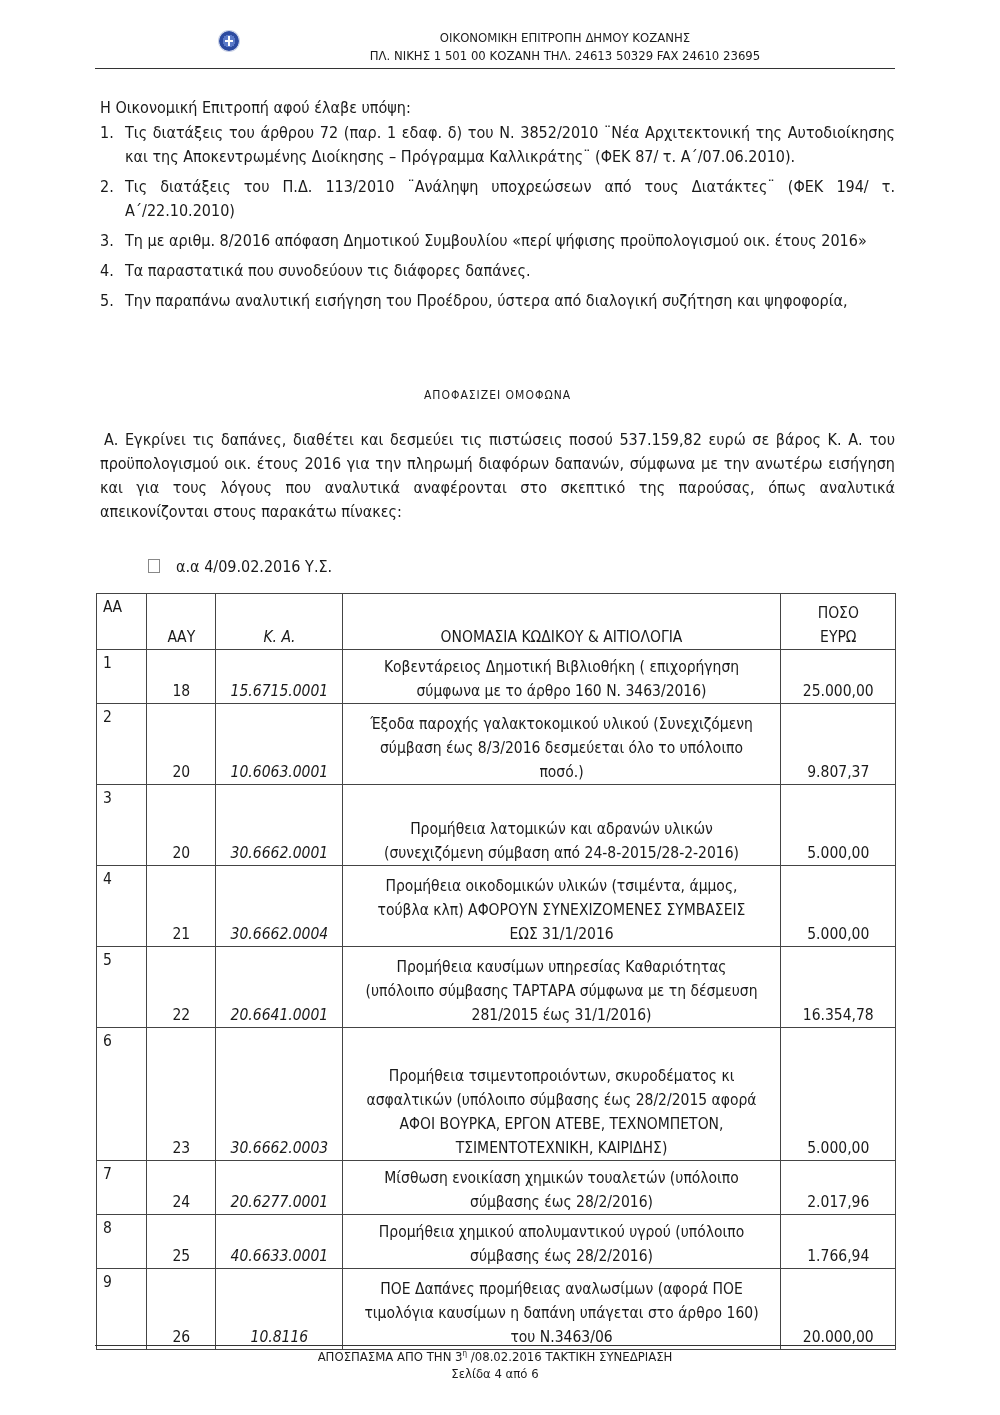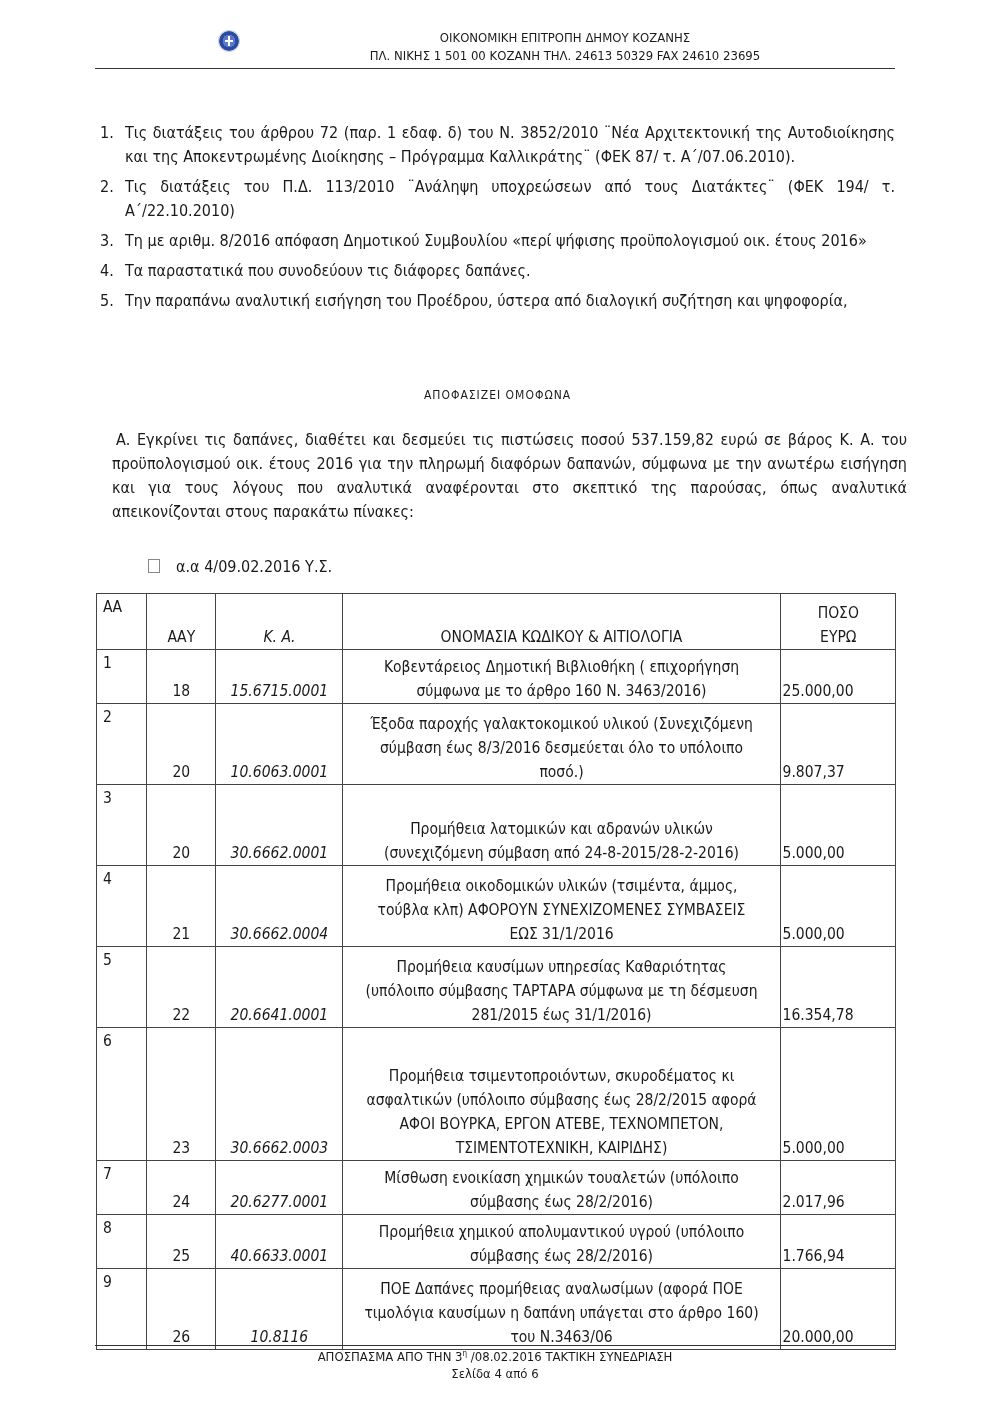--- a/index.html
+++ b/index.html
@@ -20,32 +20,32 @@
   .hdr-l2 { top:20px; padding-left:140px; box-sizing:border-box; }
   .hdr-rule { position:absolute; left:95px; top:68px; width:800px; height:1px; background:#333; }
 
   
   .txt { position:absolute; left:100px; width:795px; font-size:16px; line-height:24px; }
   .intro { top:96px; }
   ol.items { position:absolute; left:100px; top:121px; width:795px; margin:0; padding:0; list-style:none; font-size:16px; line-height:24px; }
   ol.items li { position:relative; padding-left:25px; margin-bottom:6px; text-align:justify; }
   ol.items li .num { position:absolute; left:0; top:0; }
   .heading { position:absolute; left:100px; top:388px; width:795px; text-align:center; font-size:12px; letter-spacing:1px; }
-  .para { position:absolute; left:100px; top:428px; width:795px; font-size:16px; line-height:24px; text-align:justify; text-indent:4px;margin-left:12px; }
+  .para { position:absolute; left:100px; top:428px; width:795px; font-size:16px; line-height:24px; text-align:justify; text-indent:4px; }
   .bullet { position:absolute; left:148px; top:557px; font-size:16px; }
   .bullet .box { display:inline-block; width:10px; height:12px; border:1px solid #888; margin-right:16px; vertical-align:-1px; }
 
   
   table.exp { position:absolute; left:96px; top:593px; width:800px; border-collapse:collapse; font-size:15.5px; }
   table.exp td, table.exp th { border:1px solid #444; padding:0 2px; vertical-align:bottom; font-weight:normal; line-height:24px; }
   table.exp .c-aa { width:44px; vertical-align:top; text-align:left; padding-left:6px; }
   table.exp .c-aay { width:68px; text-align:center; }
   table.exp .c-ka { width:125px; text-align:center;font-style:italic; }
   table.exp .c-desc { width:425px; text-align:center; padding:0 20px; }
-  table.exp .c-amt { width:116px; text-align:left; padding-right:1px; }
+  table.exp .c-amt { width:116px; text-align:center; padding-right:1px; }
   table.exp tr.hrow td { height:54px; }
   table.exp td.c-aa { padding-top:1px; }
 
   
   .ftr-rule { position:absolute; left:95px; top:1345px; width:800px; height:1px; background:#333; }
   .ftr { position:absolute; left:95px; width:800px; text-align:center; font-size:13px; }
   .ftr1 { top:1349px; }
   .ftr2 { top:1366px; }
   .ftr sup { font-size:8px; }
 </style>
@@ -54,20 +54,21 @@
 
 <div class="page">
 
   <div class="hdr">
     <div class="emblem"></div>
     <div class="hdr-line hdr-l1">ΟΙΚΟΝΟΜΙΚΗ  ΕΠΙΤΡΟΠΗ  ΔΗΜΟΥ   ΚΟΖΑΝΗΣ</div>
     <div class="hdr-line hdr-l2">ΠΛ. ΝΙΚΗΣ 1  501 00  ΚΟΖΑΝΗ  ΤΗΛ.  24613 50329  FAX  24610 23695</div>
   </div>
   <div class="hdr-rule"></div>
 
+  <div class="txt intro">Η Οικονομική  Επιτροπή αφού έλαβε υπόψη:</div>
 
   <ol class="items">
     <li><span class="num">1.</span><span>Τις διατάξεις του άρθρου 72 (παρ. 1 εδαφ. δ) του Ν. 3852/2010 ¨Νέα Αρχιτεκτονική της Αυτοδιοίκησης και της Αποκεντρωμένης Διοίκησης – Πρόγραμμα Καλλικράτης¨ (ΦΕΚ 87/ τ. Α΄/07.06.2010).</span></li>
     <li><span class="num">2.</span><span>Τις διατάξεις του Π.Δ. 113/2010 ¨Ανάληψη υποχρεώσεων από τους Διατάκτες¨ (ΦΕΚ 194/ τ. Α΄/22.10.2010)</span></li>
     <li><span class="num">3.</span><span>Τη με αριθμ. 8/2016 απόφαση Δημοτικού Συμβουλίου «περί ψήφισης προϋπολογισμού οικ. έτους 2016»</span></li>
     <li><span class="num">4.</span><span>Τα παραστατικά που συνοδεύουν τις διάφορες δαπάνες.</span></li>
     <li><span class="num">5.</span><span>Την παραπάνω αναλυτική εισήγηση του Προέδρου, ύστερα από διαλογική συζήτηση και ψηφοφορία,</span></li>
   </ol>
 
   <div class="heading">ΑΠΟΦΑΣΙΖΕΙ  ΟΜΟΦΩΝΑ</div>

